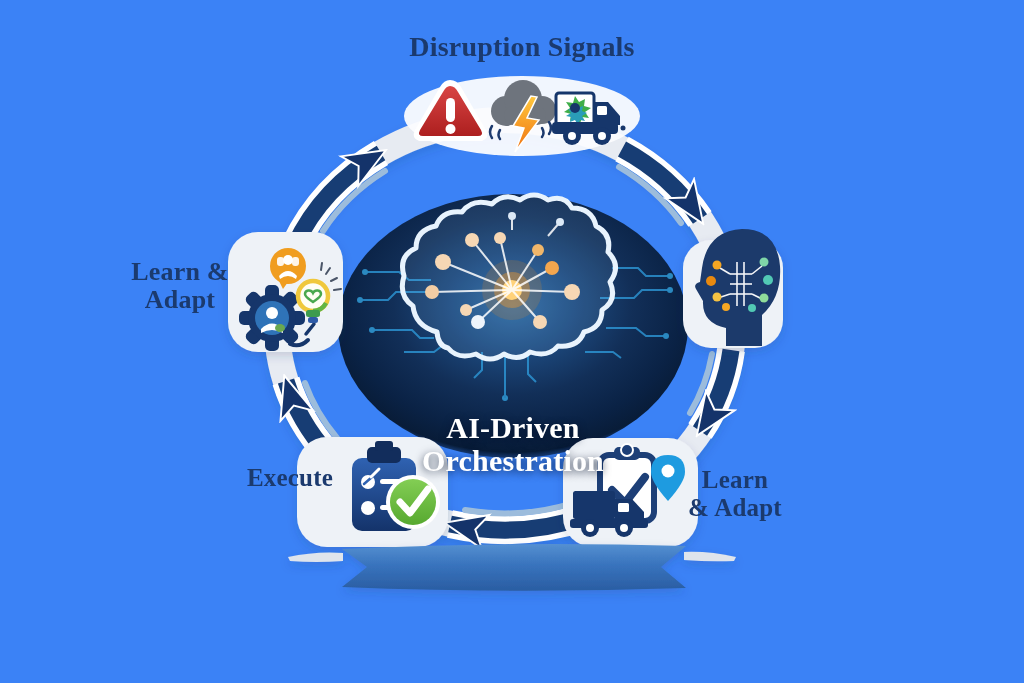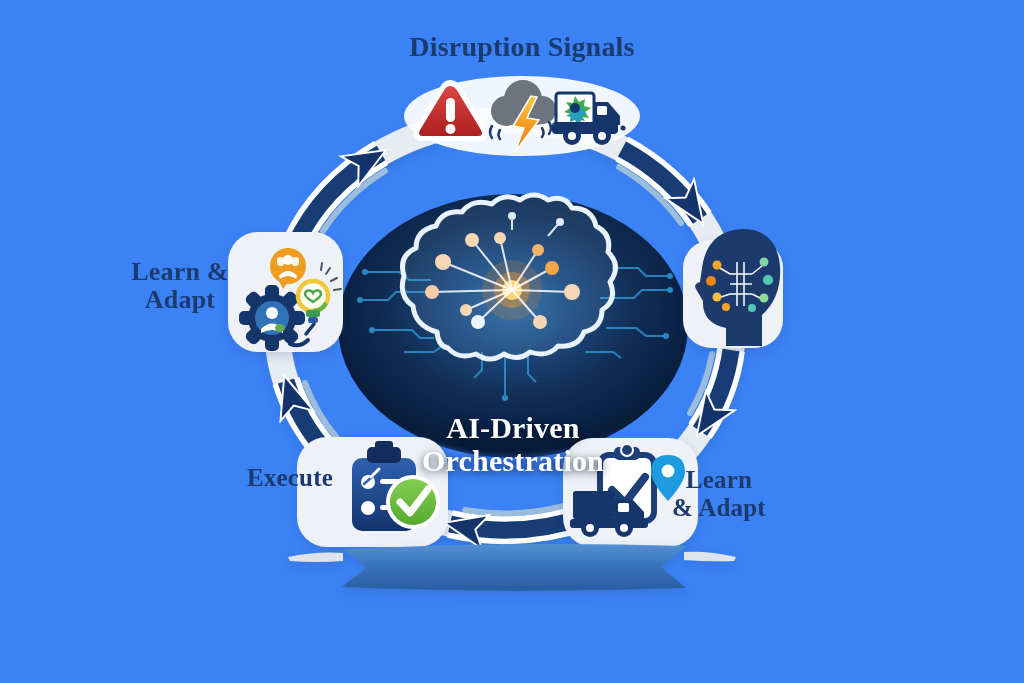--- a/index.html
+++ b/index.html
@@ -8,21 +8,21 @@
     font-family:Liberation Serif, serif;
   }
   .canvas svg{position:absolute;left:0;top:0;}
   .label{
     position:absolute;color:#1b3a6e;font-weight:700;text-align:center;
     line-height:1.06;letter-spacing:.2px;
   }
   .label-top{left:352px;top:32px;width:340px;font-size:28px;}
   .label-left{left:96px;top:258px;width:168px;font-size:26px;}
   .label-right{left:774px;top:258px;width:114px;font-size:25px;line-height:1.12;}
-  .label-br{left:667px;top:466px;width:104px;font-size:25px;line-height:1.12;}
+  .label-br{left:683px;top:466px;width:104px;font-size:25px;line-height:1.12;}
   .label-bl{left:222px;top:464px;width:120px;font-size:25px;line-height:1.12;margin-left:8px;}
   .label-center{
     left:383px;top:366px;width:260px;font-size:30px;color:#ffffff;line-height:1.1;
     text-shadow:0 2px 8px rgba(0,15,40,.75);
     margin-top:45px;
   }
   .label-banner{left:348px;top:554px;width:330px;font-size:23px;color:#ffffff;
     text-shadow:0 1px 3px rgba(10,40,90,.45);}
 </style>
 </head>

